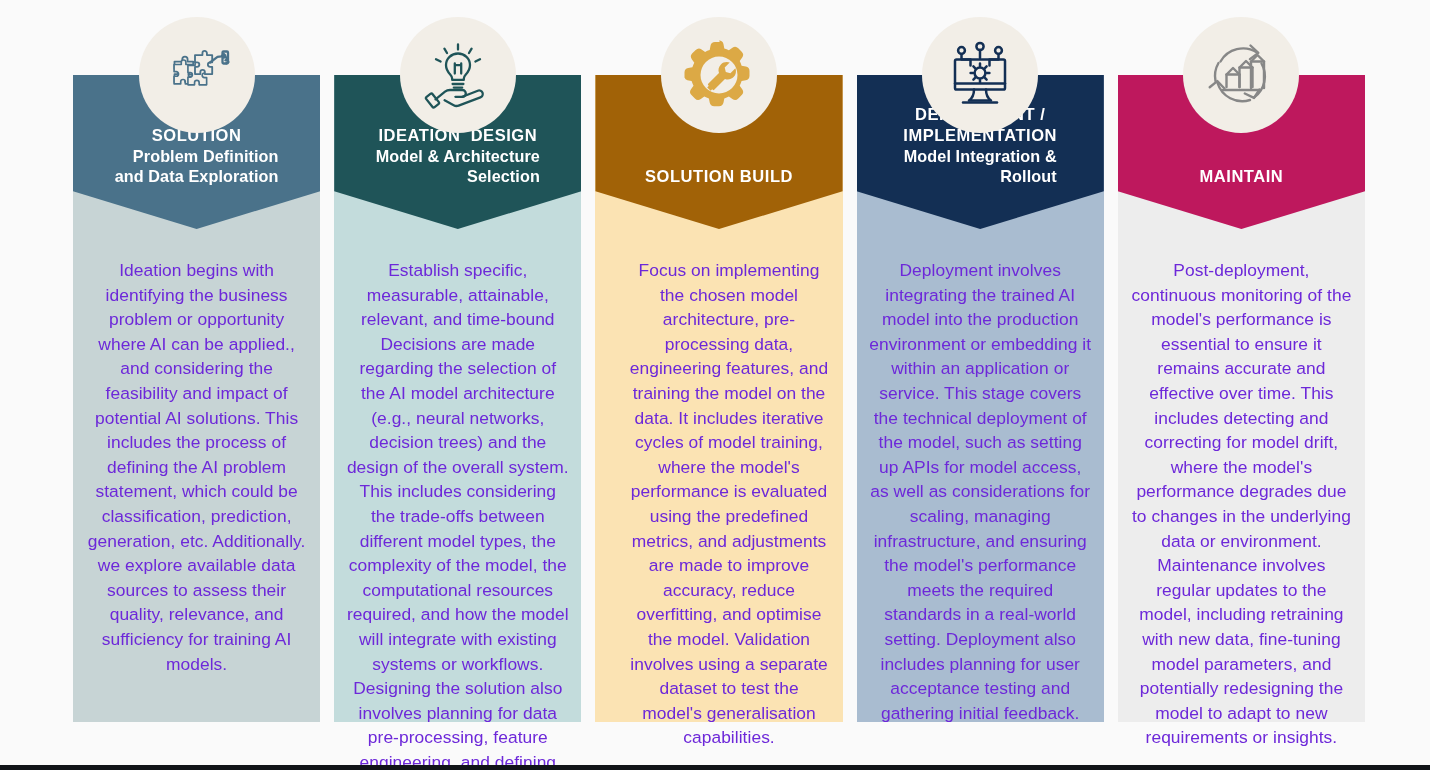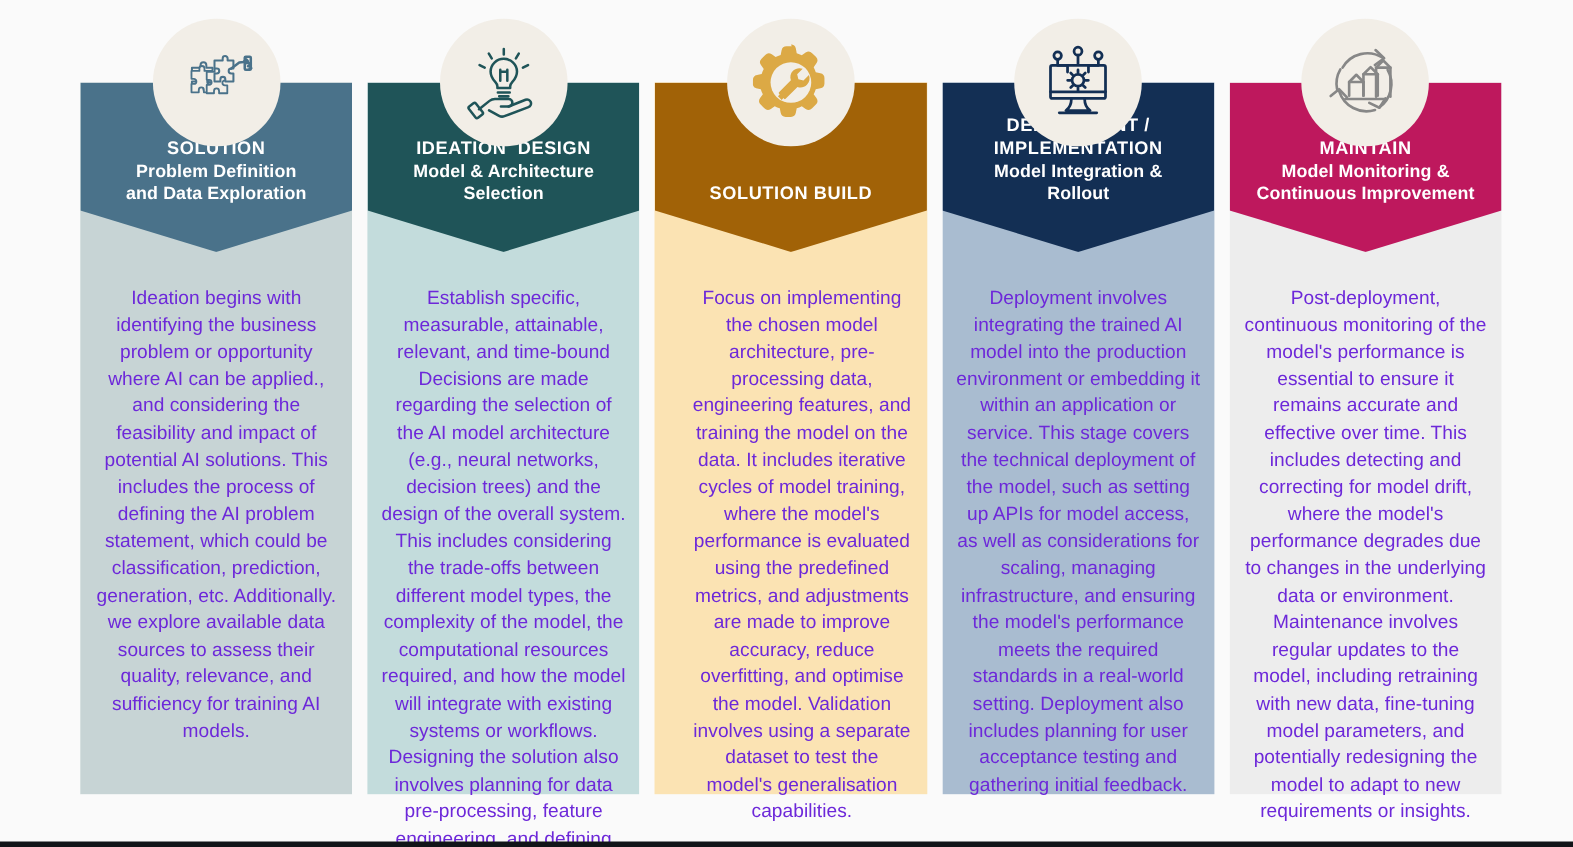--- a/index.html
+++ b/index.html
@@ -86,21 +86,21 @@
     white-space: pre-wrap;
     padding: 0 6px;
   }
   .stage-subtitle {
     display: block;
     color: #ffffff;
     font-size: 16.2px;
     font-weight: bold;
     line-height: 20.6px;
     letter-spacing: 0.1px;
-    text-align: center;
+    text-align: right;
     white-space: pre-wrap;
     padding: 0 4px;
   }
 
   
   .stage-icon {
     position: absolute;
     top: 17px;
     left: 50%;
     transform: translateX(-50%);
@@ -216,22 +216,20 @@
         </svg>
       </div>
     </div>
 
     <div class="stage">
       <div class="stage-body" style="background: rgb(237, 237, 237);">
         <span class="stage-body-text">Post-deployment, continuous monitoring of the model's performance is essential to ensure it remains accurate and effective over time. This includes detecting and correcting for model drift, where the model's performance degrades due to changes in the underlying data or environment. Maintenance involves regular updates to the model, including retraining with new data, fine-tuning model parameters, and potentially redesigning the model to adapt to new requirements or insights.</span>
       </div>
       <div class="stage-header" style="background: #be185d;">
         <span class="stage-title">MAINTAIN</span>
-        <span class="stage-subtitle">Model Monitoring &amp;
-Continuous Improvement</span>
       </div>
       <div class="stage-icon" style="background: rgb(242, 238, 231);">
         <svg width="74" height="72" viewBox="0 0 74 72" fill="none">
           <g stroke="#878787" stroke-width="2.4" stroke-linecap="round" stroke-linejoin="round" fill="none">
             <path d="M16.5 22.5A26 26 0 0 1 53 13.5"></path>
             <path d="M46.5 6.5l7.8 7.4-8.4 6.2"></path>
             <path d="M57.5 24.5A26 26 0 0 1 50 58.5"></path>
             <path d="M55.5 50.5l-5.5 8.4-9.2-4.4"></path>
             <path d="M46 61A26 26 0 0 1 13.5 44"></path>
             <path d="M20.5 50.5l-7.2-7.4-7.6 6.2" transform="translate(0 -1)"></path>

